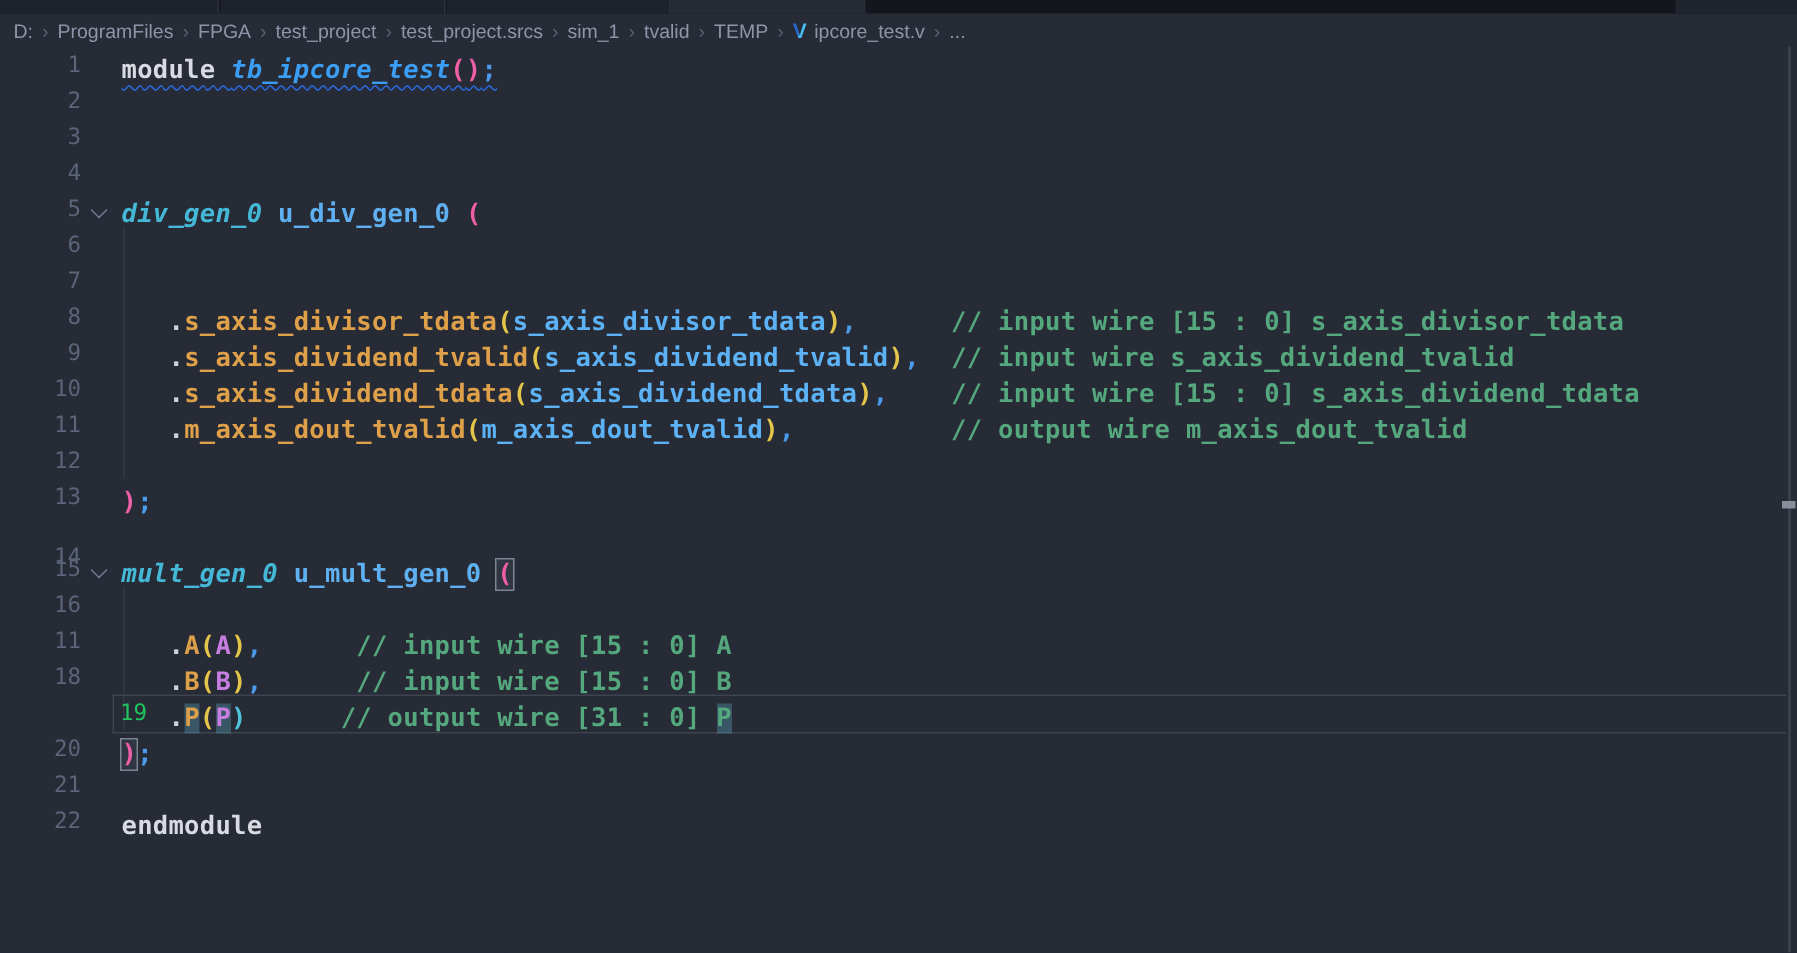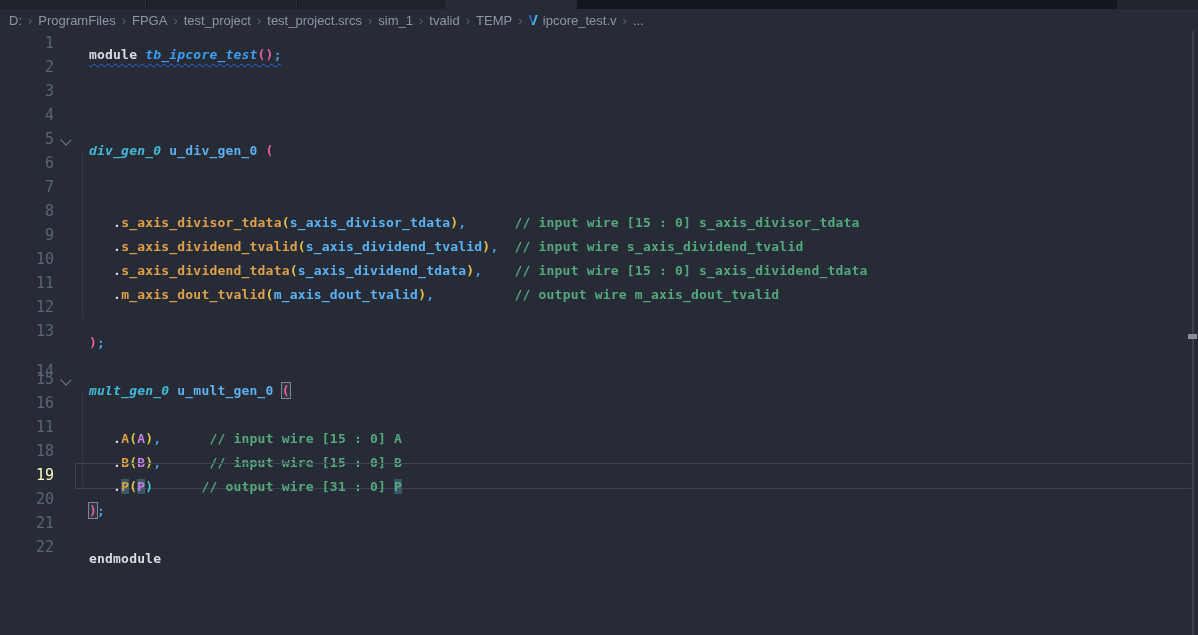--- a/index.html
+++ b/index.html
@@ -19,25 +19,25 @@
   .bc-sep{color:#596073;padding:0 6px;font-size:13px;}
   .v-icon{font-weight:bold;font-size:14px;margin-right:5px;
     background:linear-gradient(100deg,#2667c9 46%,#47bdf2 54%);
     -webkit-background-clip:text;background-clip:text;color:transparent;}
 
   
   #editor{position:absolute;left:0;top:31px;width:1198px;height:604px;background:#262b36;}
   .row{position:absolute;left:0;width:1198px;height:24px;line-height:24px;}
   .lnum{position:absolute;left:0;top:0;width:54px;text-align:right;
     font-family:"DejaVu Sans Mono",monospace;font-size:15px;color:#5b6479;}
-  .row.cur .lnum{color:#fef9c3;}
+  .row.cur .lnum{color:#22c55e;margin-left:44px;}
   .fold{position:absolute;left:62px;top:9px;width:8px;height:8px;
     border-right:1.6px solid #717a8e;border-bottom:1.6px solid #717a8e;transform:rotate(45deg);}
-  .code{position:absolute;left:77px;top:0;margin:12px;white-space:pre;
-    font-family:"DejaVu Sans Mono",monospace;font-size:13px;font-weight:bold;letter-spacing:0.2px;line-height:24px;}
+  .code{position:absolute;left:77px;top:0;margin:4px;white-space:pre;
+    font-family:"DejaVu Sans Mono",monospace;font-size:17px;font-weight:bold;letter-spacing:0.2px;line-height:24px;}
   .row.cur::before{content:"";position:absolute;left:75px;right:7px;top:0;height:24px;
     border-top:1px solid #3d434f;border-bottom:1px solid #3d434f;border-left:1px solid #3d434f;pointer-events:none;}
 
   .guide{position:absolute;width:1px;background:#333947;left:82px;}
 
   
   .t-pln{color:#aab2c0;}
   .t-kw{color:#d8dce2;}
   .t-modname{color:#3b9ef2;font-style:italic;}
   .t-typ{color:#45b8d8;font-style:italic;}

